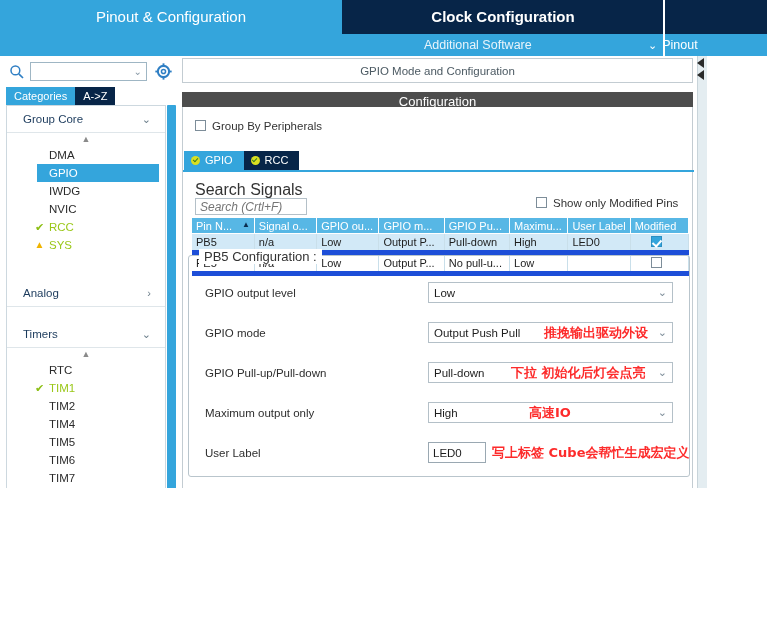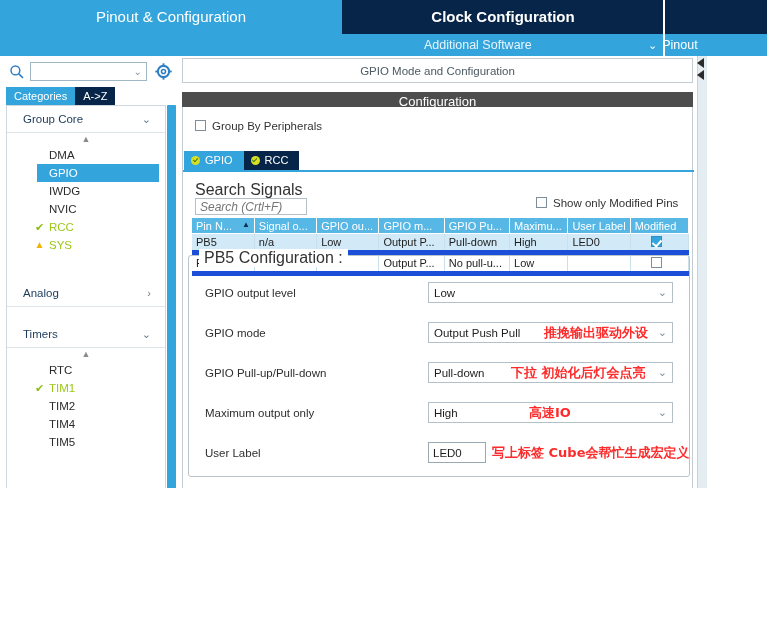--- a/index.html
+++ b/index.html
@@ -422,21 +422,21 @@
     height: 222px;
     border: 1px solid #b9c5cc;
     border-radius: 3px;
     box-sizing: border-box;
   }
   #pb5-group-title {
     position: absolute;
     top: -7px; left: 10px;
     background: #ffffff;
     padding: 0 5px;
-    font-size: 16px;
+    font-size: 13px;
     color: #333;
     text-align: center;
   }
   .cfg-row {
     position: absolute;
     left: 0;
     width: 502px;
     height: 24px;
   }
   .cfg-label {
@@ -627,20 +627,22 @@
       <div class="scroll-up-arrow">▲</div>
       <ul class="peripheral-list">
         <li class="peripheral-item">RTC</li>
         <li class="peripheral-item state-ok">
           <span class="status-mark check">✔</span>
           <span>TIM1</span>
         </li>
         <li class="peripheral-item">TIM2</li>
         <li class="peripheral-item">TIM4</li>
         <li class="peripheral-item">TIM5</li>
+        <li class="peripheral-item">TIM6</li>
+        <li class="peripheral-item">TIM7</li>
       </ul>
     </div>
 
     <div id="sidebar-scrollbar-track">
       <div id="sidebar-scrollbar-thumb"></div>
     </div>
   </div>
 
   <div id="mainpanel">
 

